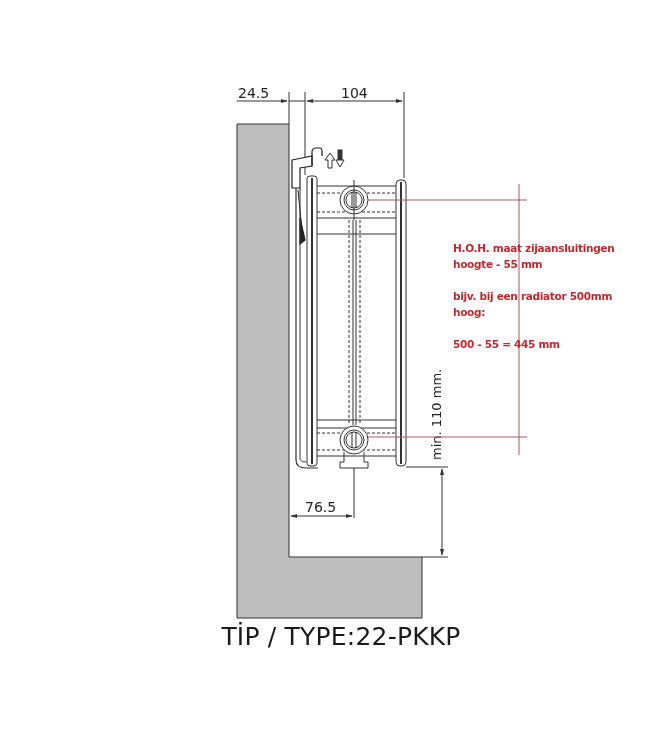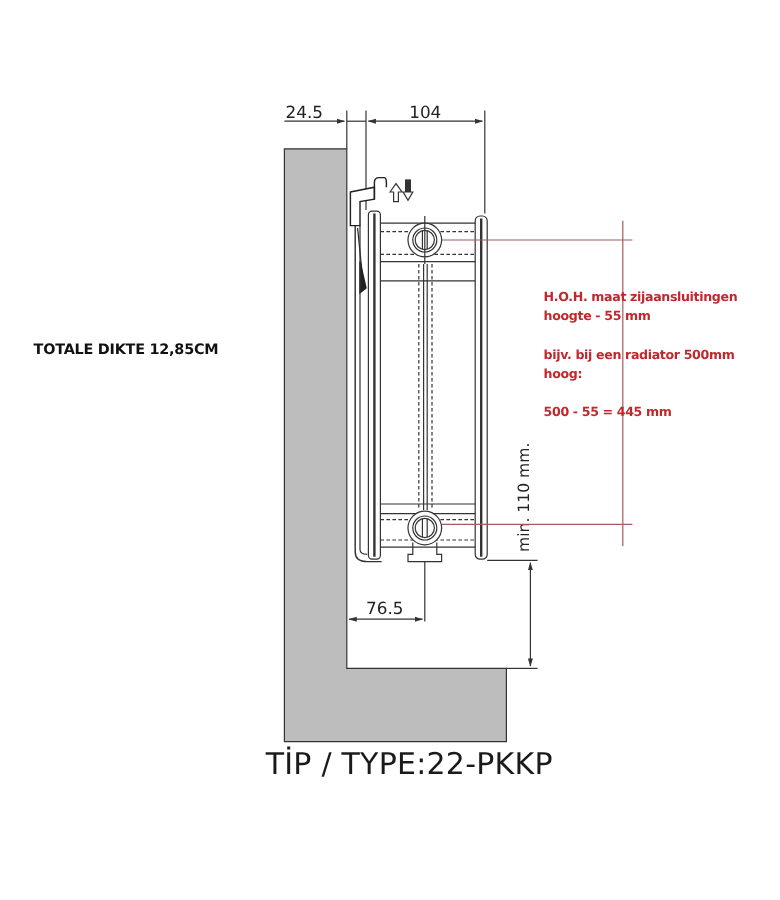--- a/index.html
+++ b/index.html
@@ -118,21 +118,20 @@
     </g>
     <text transform="translate(441,460) rotate(-90)" font-size="13" fill="#222">min. 110 mm.</text>
 
     <g stroke="#a35a60" stroke-width="1" fill="none">
       <line x1="368" y1="200" x2="527" y2="200"></line>
       <line x1="368" y1="437" x2="527" y2="437"></line>
       <line x1="519" y1="184" x2="519" y2="455"></line>
     </g>
   </svg>
 
-  <div class="note-black">TOTALE DIKTE 12,85CM</div>
 
   <div class="note-red">
     <p>H.O.H. maat zijaansluitingen</p>
     <p>hoogte - 55 mm</p>
     <div class="gap"></div>
     <p>bijv. bij een radiator 500mm</p>
     <p>hoog:</p>
     <div class="gap"></div>
     <p>500 - 55 = 445 mm</p>
   </div>

